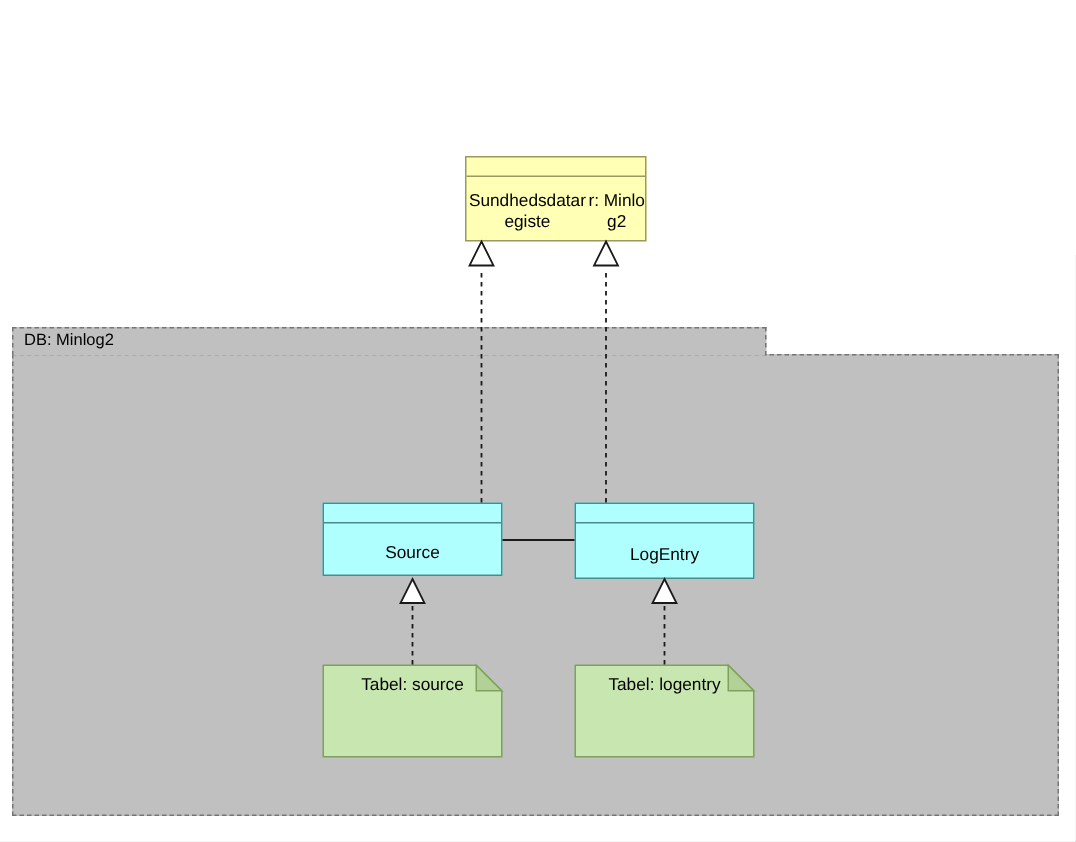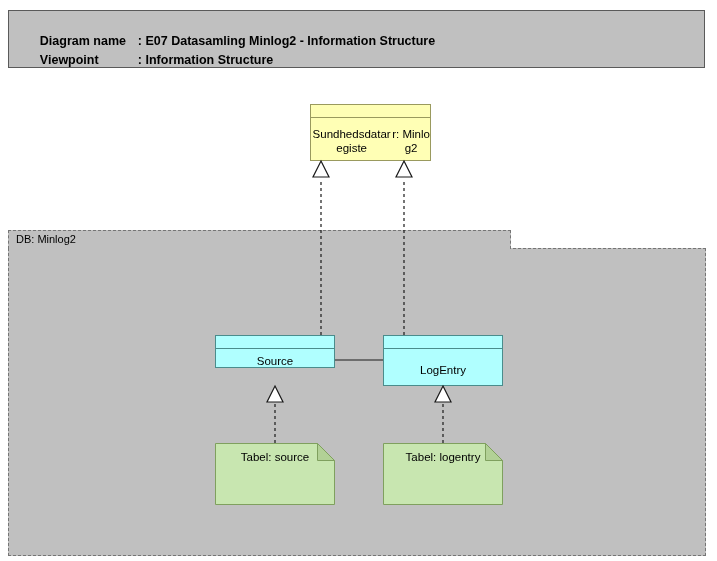--- a/index.html
+++ b/index.html
@@ -43,21 +43,21 @@
   .title-line.l2 { top: 28px; }
   .title-key {
     display: inline-block;
     width: 98px;
   }
 
   
   .group {
     position: absolute;
     left: 8px;
-    top: 230px;
+    top: 218px;
     width: 698px;
     height: 326px;
   }
   .group-tab {
     position: absolute;
     left: 0px;
     top: 0px;
     width: 503px;
     height: 19px;
     background: #c0c0c0;
@@ -181,46 +181,38 @@
     stroke: #1a1a1a;
     stroke-width: 1.2;
     stroke-linejoin: miter;
   }
 </style>
 </head>
 <body>
 
 <div id="canvas">
 
-  <div class="title-bar">
-    <div class="title-line l1">
-      <span class="title-key">Diagram name</span><span>: </span><span>E07 Datasamling Minlog2 - Information Structure</span>
-    </div>
-    <div class="title-line l2">
-      <span class="title-key">Viewpoint</span><span>: </span><span>Information Structure</span>
-    </div>
-  </div>
 
   <div class="group">
     <div class="group-body"></div>
     <div class="group-tab">
       <span class="group-tab-label">DB: Minlog2</span>
     </div>
   </div>
 
   <div class="node yellow" style="left:310px; top:104px; width:121px; height:57px;">
     <div class="strip"></div>
     <div class="node-label">
         <span>Sundhedsdataregiste</span>
         <br>
         <span>r: Minlog2</span>
       </div>
   </div>
 
-  <div class="node cyan" style="left:215px; top:335px; width:120px; height:33px;">
+  <div class="node cyan" style="left:215px; top:335px; width:120px; height:49px;">
     <div class="strip"></div>
     <div class="node-label">Source</div>
   </div>
 
   <div class="node cyan" style="left:383px; top:335px; width:120px; height:51px;padding-left:40px;">
     <div class="strip"></div>
     <div class="node-label">LogEntry</div>
   </div>
 
   <div class="artifact" style="left:383px; top:443px; width:120px; height:62px;">

